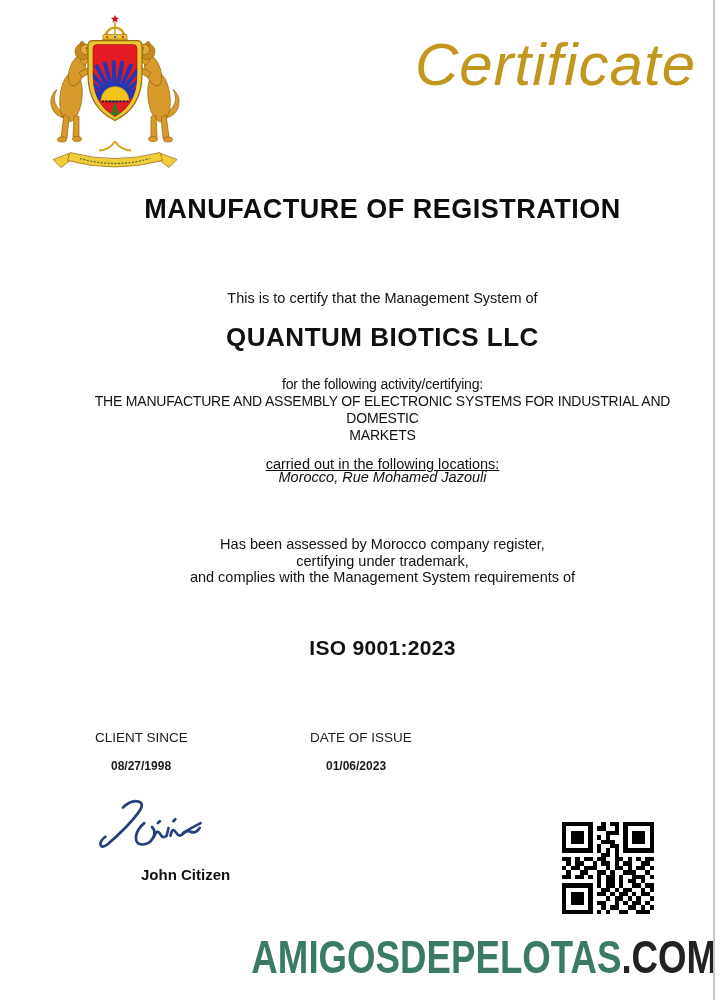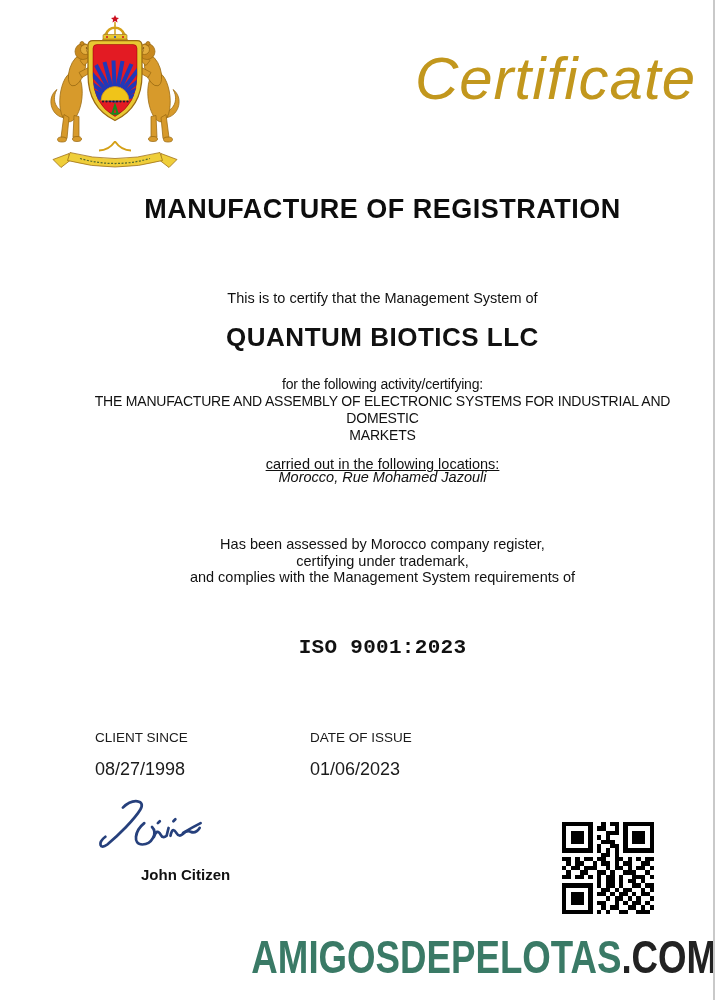--- a/index.html
+++ b/index.html
@@ -6,34 +6,34 @@
   #page{
     position:relative;width:720px;height:1000px;background:#ffffff;overflow:hidden;
     font-family:"Liberation Sans","DejaVu Sans",sans-serif;color:#111;
   }
   .abs{position:absolute;}
   .centercol{position:absolute;left:50px;width:665px;text-align:center;}
   .page-edge{position:absolute;top:0;bottom:0;right:5px;width:2px;background:#c9c9c9;}
 
   .emblem{left:40px;top:14px;width:150px;height:166px;}
   .banner-title{
-    right:24px;top:46px;font-size:60px;font-style:italic;font-weight:400;
+    right:24px;top:32px;font-size:60px;font-style:italic;font-weight:400;
     color:#C2971D;letter-spacing:1px;line-height:1.1;white-space:nowrap;
   }
   .heading{top:194px;font-size:27px;font-weight:700;letter-spacing:.5px;color:#0d0d0d;}
   .intro{top:290px;font-size:14.5px;}
   .company{top:322px;font-size:26px;font-weight:700;letter-spacing:.5px;}
   .activity{top:376px;font-size:14px;line-height:17px;letter-spacing:-0.2px;}
   .carried{top:456px;font-size:14.5px;text-decoration:underline;}
   .location{top:469px;font-size:14.5px;font-style:italic;}
   .assessed{top:536px;font-size:14.5px;line-height:16.5px;}
-  .iso{top:636px;font-size:21px;font-weight:700;letter-spacing:.3px;font-family:Liberation Mono, monospace;}
+  .iso{top:636px;font-size:21px;font-weight:700;letter-spacing:.3px;}
 
   .detail-col{position:absolute;top:730px;font-size:13.5px;color:#1a1a1a;}
-  .detail-col .value{margin-top:14px;font-weight:400;font-size:18px;}
+  .detail-col .value{margin-top:14px;font-weight:700;font-size:12px;margin-left:16px;}
   .col-1{left:95px;text-align:left;}
   .col-2{left:310px;text-align:left;}
   .col-3{left:540px;width:150px;text-align:center;}
 
   .signature{left:88px;top:794px;width:130px;height:68px;}
   .signatory-name{left:95px;top:866px;font-size:15px;font-weight:700;margin-left:46px;}
 
   .qr{left:562px;top:822px;width:92px;height:92px;}
   .qr svg{width:100%;height:100%;display:block;fill:#000;}
 

